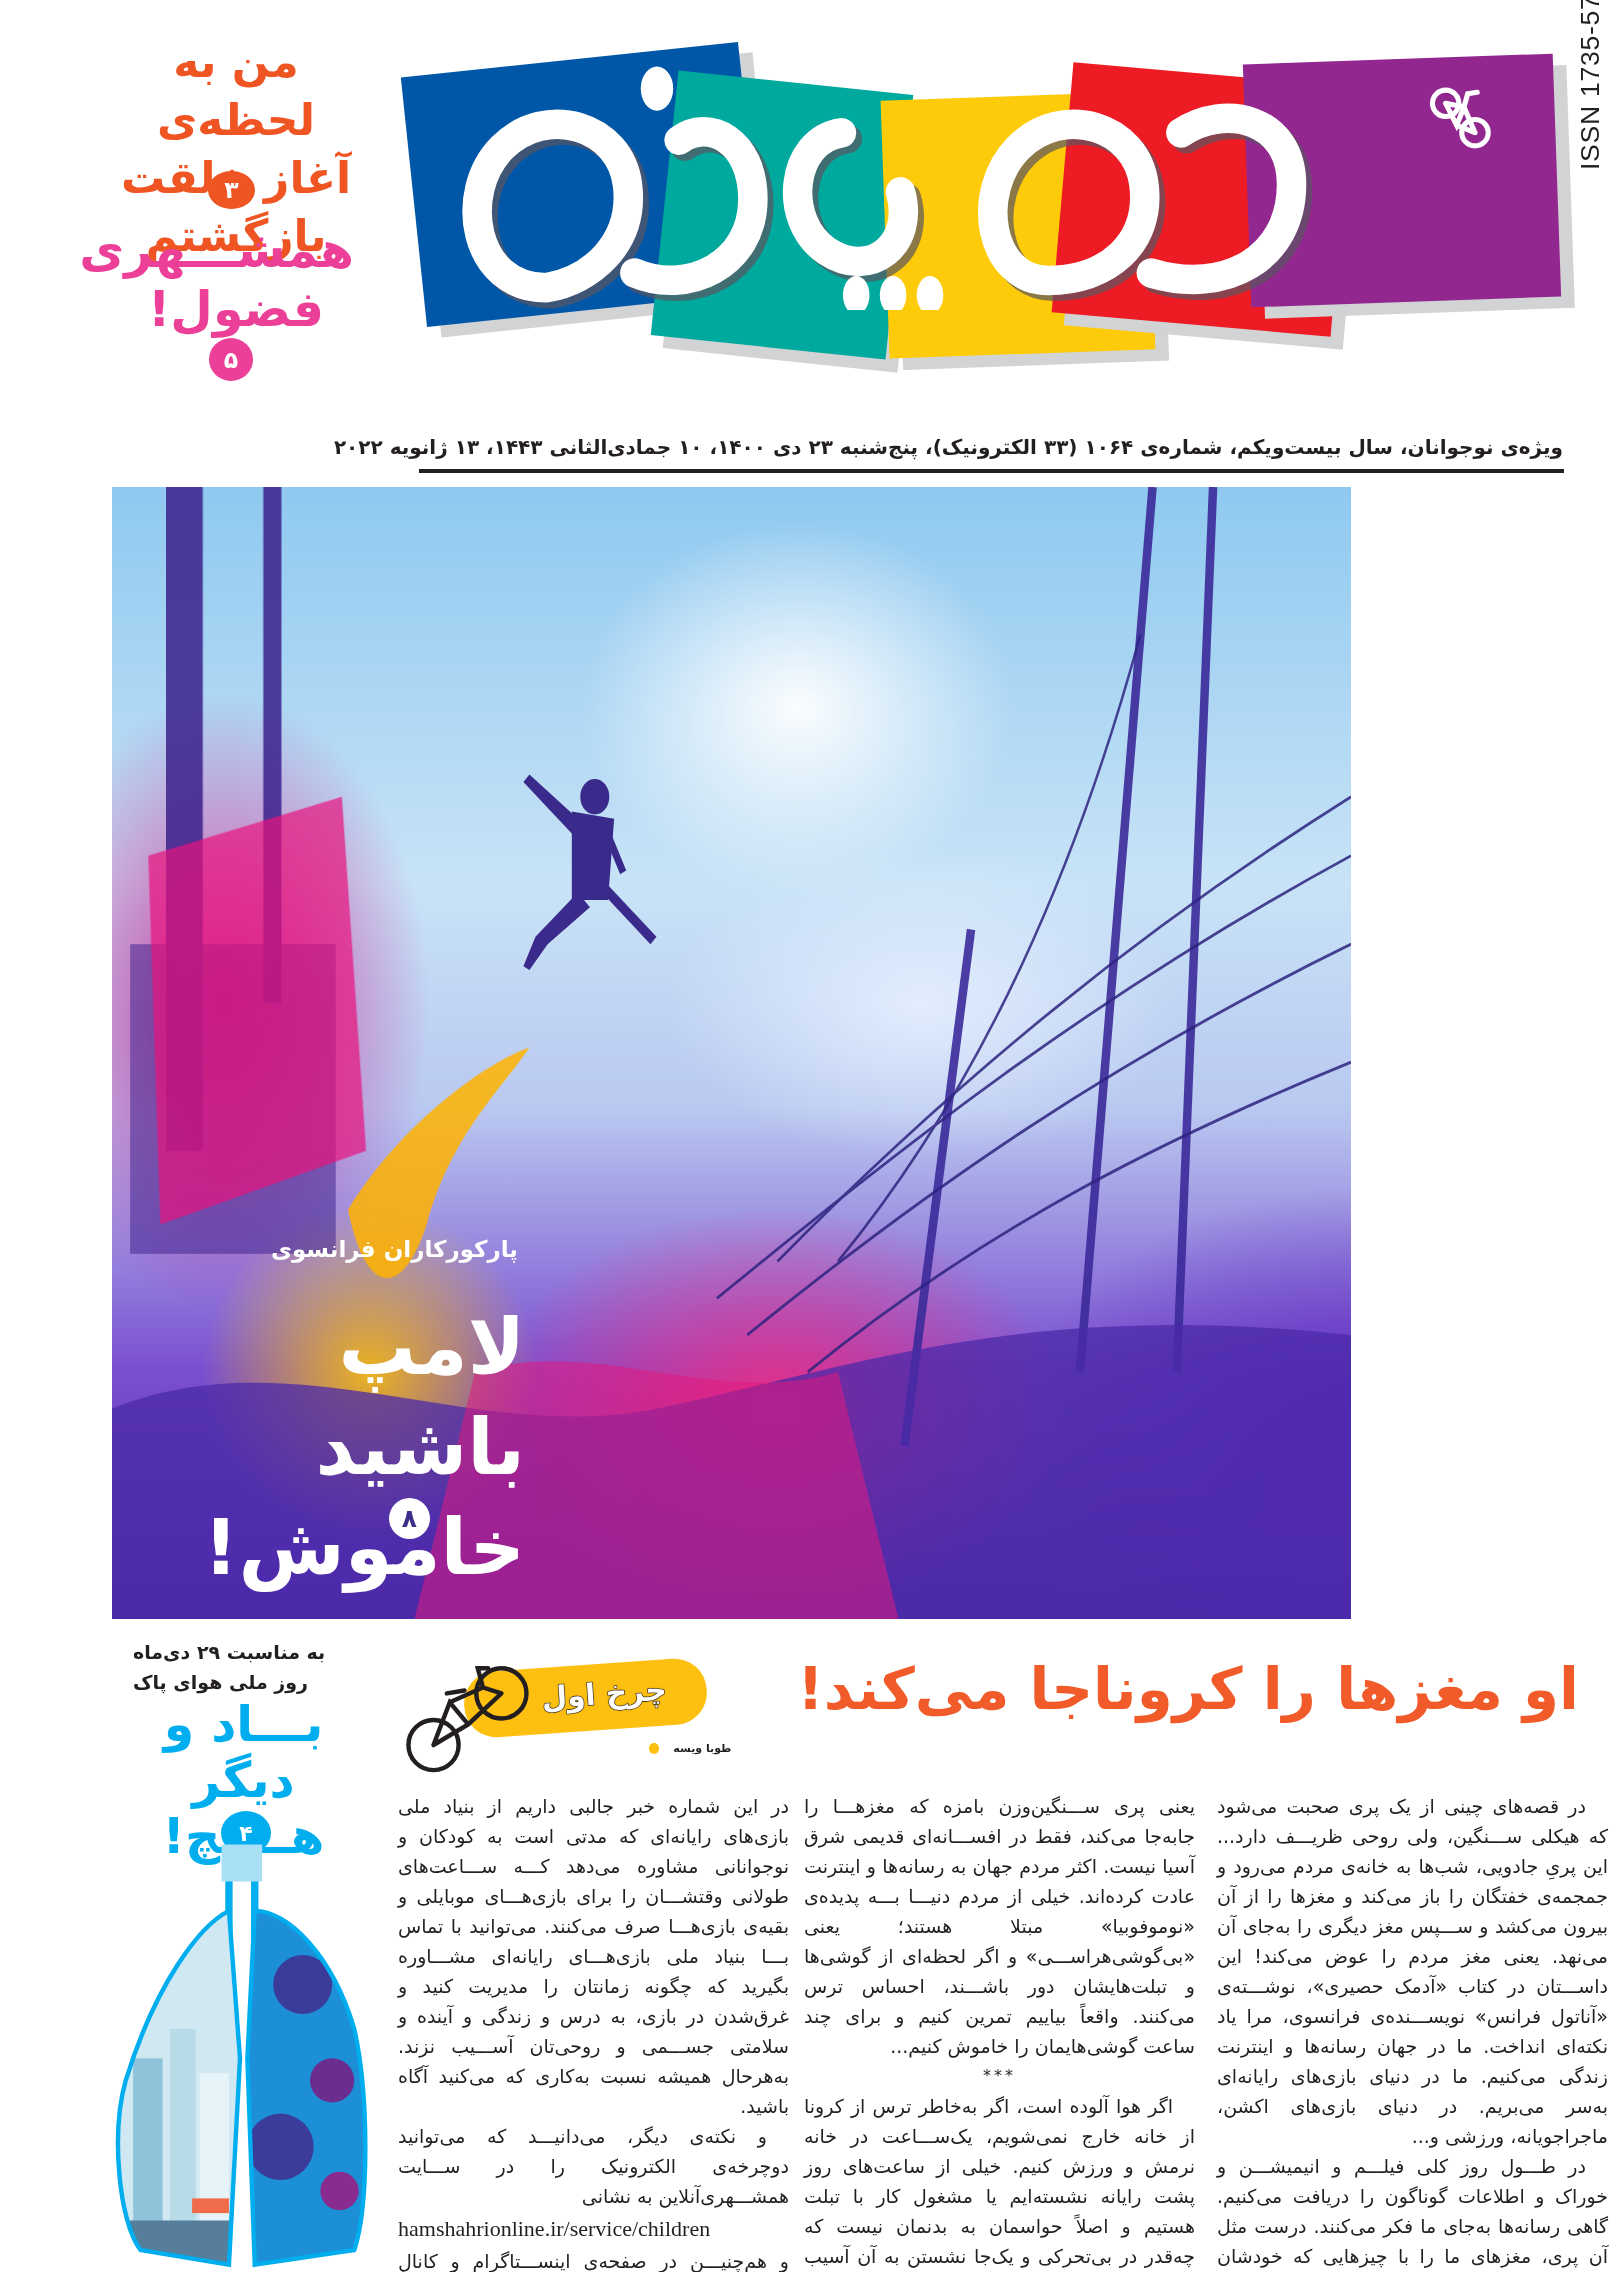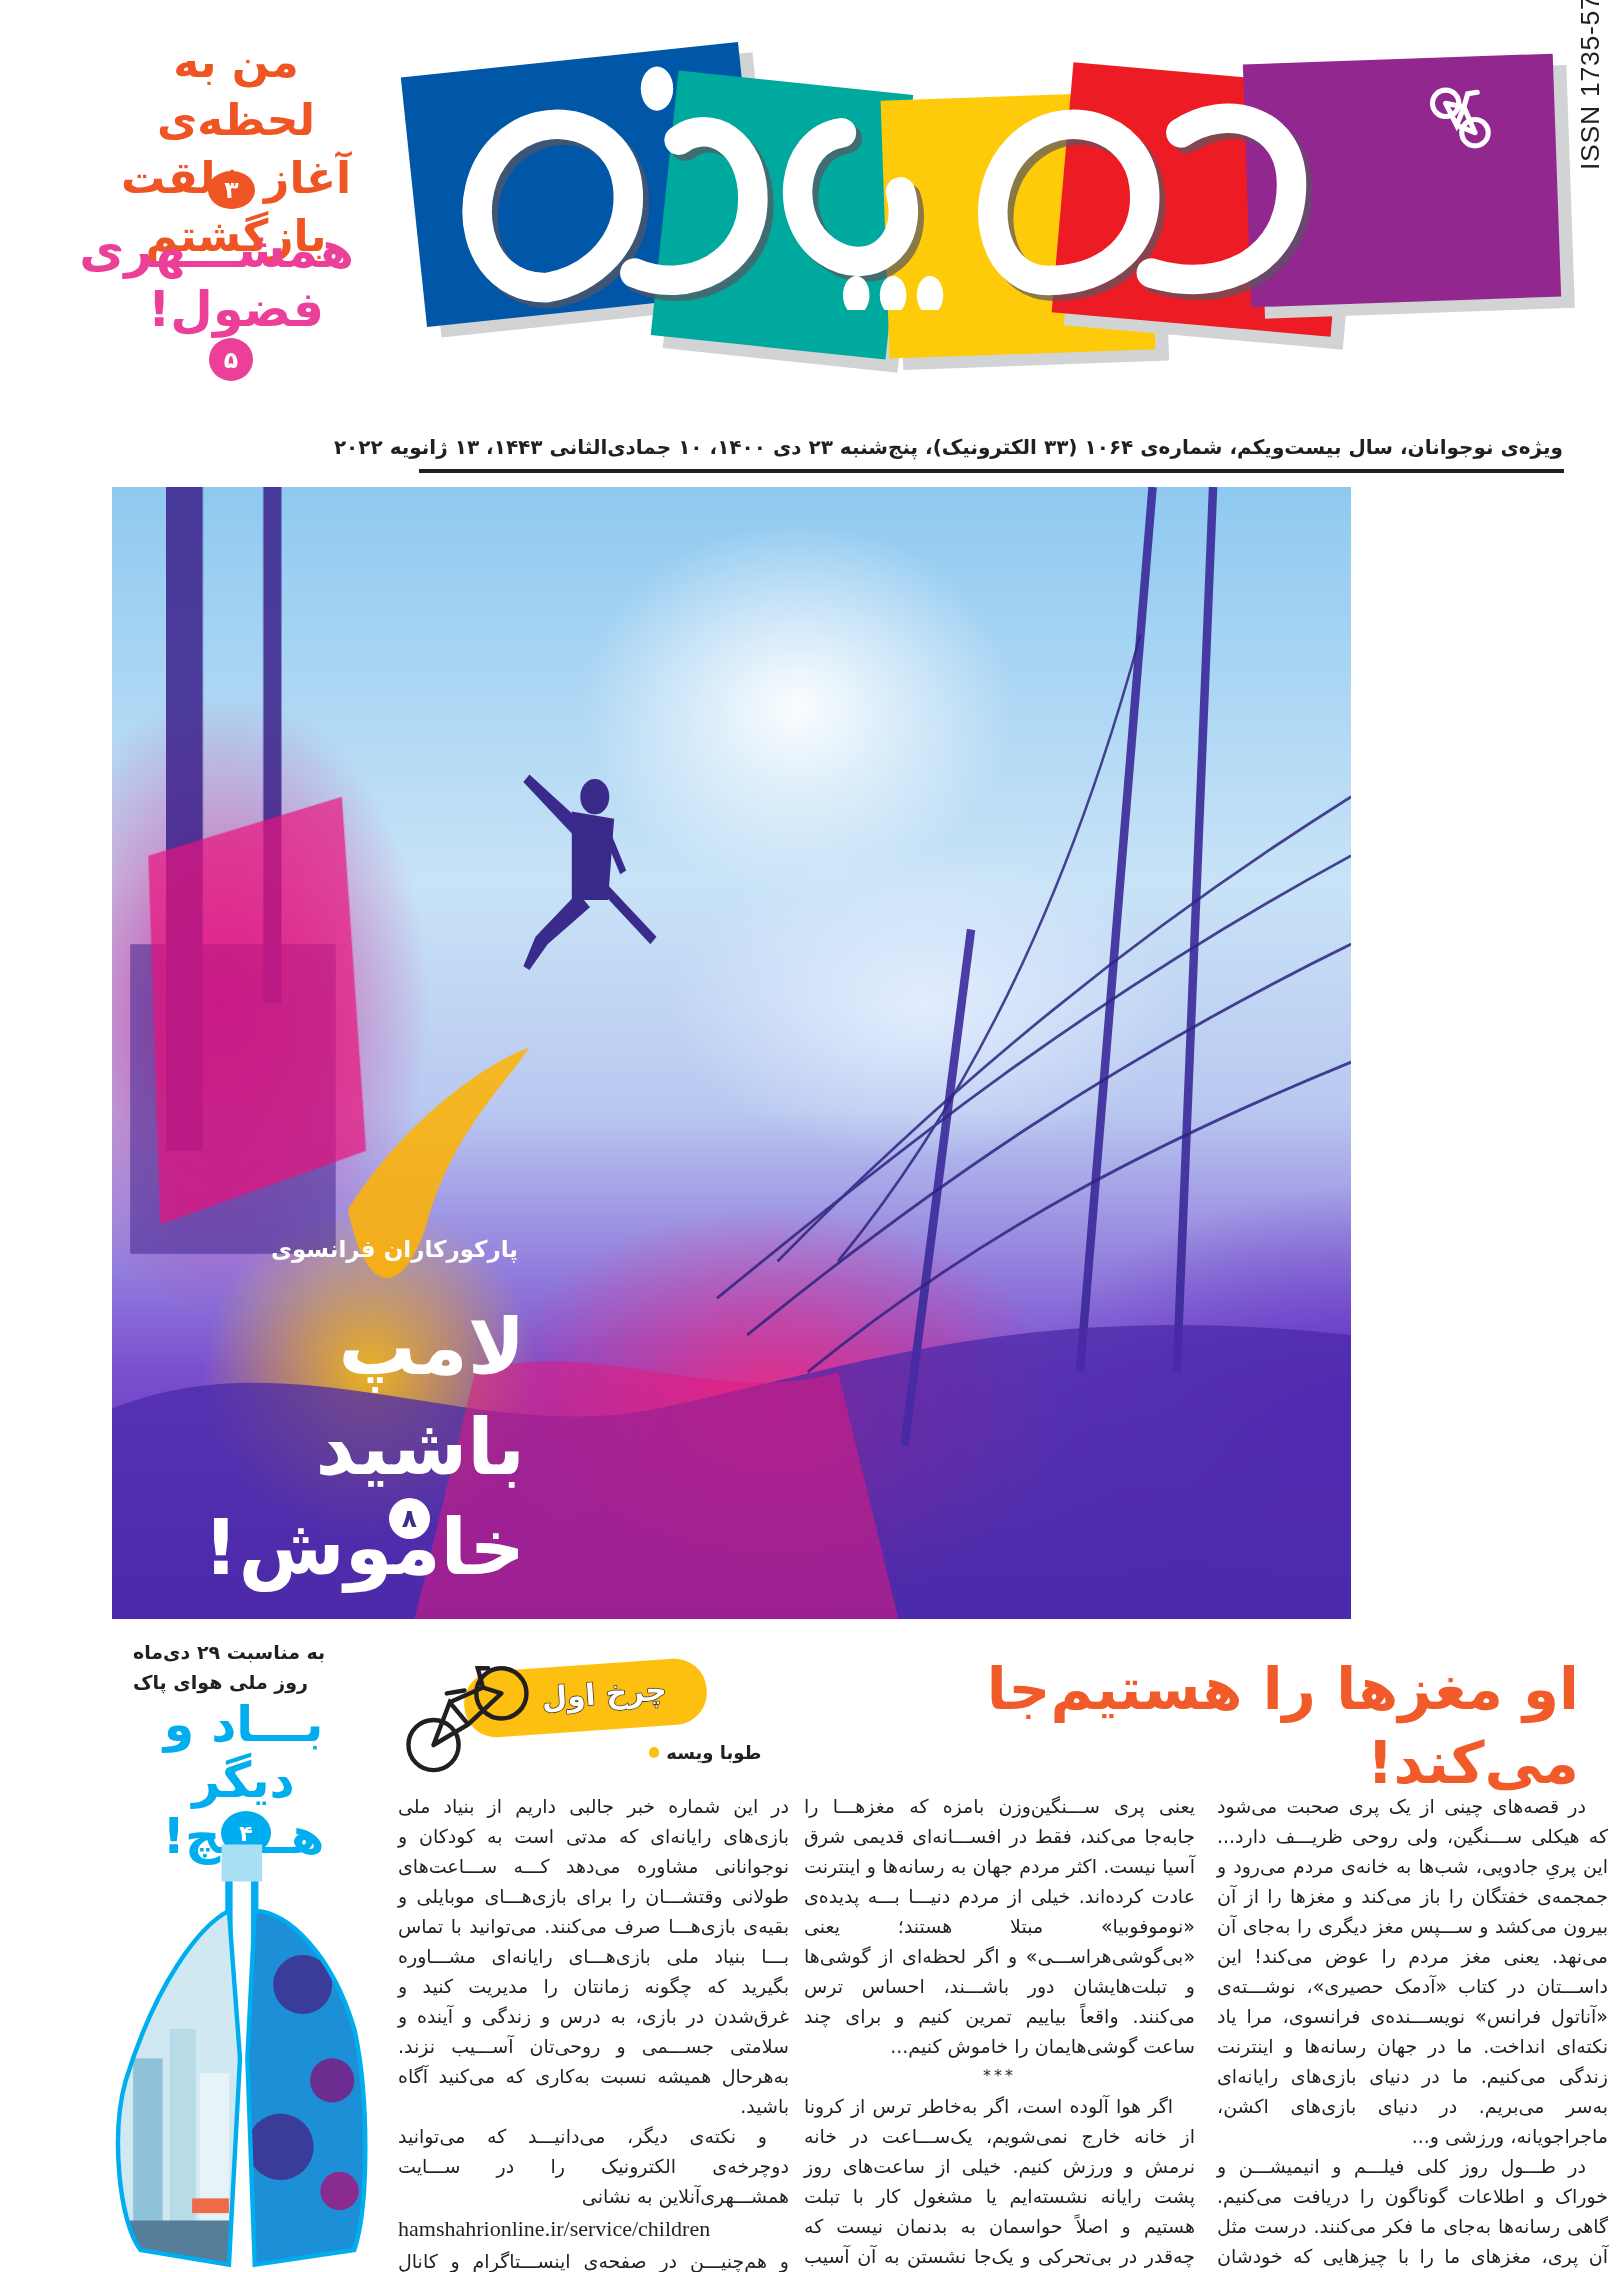--- a/index.html
+++ b/index.html
@@ -50,21 +50,21 @@
   .hero-badge { position: absolute; left: 277px; top: 1011px; width: 41px; height: 41px; background: #fff; color: #3b2f8a; font-size: 25px; }
 
   
   .air-kicker { position: absolute; left: 133px; top: 1638px; width: 214px; direction: rtl; text-align: left; font-size: 19px; font-weight: bold; line-height: 29.5px; color: #231f20; }
   .air-title { position: absolute; left: 155px; top: 1697px; width: 177px; direction: rtl; text-align: center; color: #00aeef; font-weight: bold; font-size: 49px; line-height: 56px; }
   .air-badge { position: absolute; left: 221px; top: 1811px; width: 50px; height: 44px; background: #00aeef; font-size: 22px; border-radius: 25px/22px; }
   .lungs { position: absolute; left: 111px; top: 1837px; width: 258px; height: 436px; }
 
   
   .art-title { position: absolute; left: 797px; top: 1652px; width: 782px; direction: rtl; text-align: right; color: #f15a29; font-weight: bold; font-size: 58px; line-height: 74px; letter-spacing: -1.5px; }
-  .byline { position: absolute; left: 649px; top: 1742px; direction: rtl; font-size: 18px; font-weight: bold; display: flex; align-items: center; gap: 7px; color: #231f20; }
+  .byline { position: absolute; left: 649px; top: 1742px; direction: rtl; font-size: 11px; font-weight: bold; display: flex; align-items: center; gap: 14px; color: #231f20; }
   .byline .dot { width: 10.3px; height: 10.3px; border-radius: 50%; background: #fdc010; display: inline-block; }
   .col-label { position: absolute; left: 398px; top: 1658px; width: 310px; height: 89px; }
   .col-label .pill { position: absolute; left: 66px; top: 7.4px; width: 243px; height: 66px; background: #fdc010; border-radius: 32px; transform: rotate(-4deg); }
   .col-label .pill-text { position: absolute; left: 125px; top: 19px; width: 162px; transform: rotate(-4deg); direction: rtl; text-align: center; color: #fff; font-weight: bold; font-size: 29.5px; -webkit-text-stroke: 1.1px #231f20; paint-order: stroke fill; text-shadow: 0 0 1.5px #231f20; }
   .col-label svg { position: absolute; left: 0; top: 0; width: 133px; height: 118px; }
 
   .body-col { position: absolute; top: 1791px; width: 391px; direction: rtl; text-align: justify; font-size: 19px; line-height: 30px; color: #231f20; }
   .body-col p { text-indent: 0; }
   .body-col p.indent { text-indent: 22px; }
   .col-1 { left: 1217px; }
@@ -220,21 +220,21 @@
     <rect x="180" y="80" width="180" height="520" fill="#1d8fd6"></rect>
     <circle cx="260" cy="200" r="40" fill="#3b3b9a"></circle>
     <circle cx="300" cy="330" r="30" fill="#6b2d8f"></circle>
     <circle cx="230" cy="420" r="45" fill="#3b3b9a"></circle>
     <circle cx="310" cy="480" r="26" fill="#8a2b8f"></circle>
   </g>
   <path d="M160 100 C 120 120, 60 200, 20 330 C 0 400, 10 520, 40 560 L160 580 L175 300 Z" fill="none" stroke="#00aeef" stroke-width="6"></path>
   <path d="M185 300 L195 100 C 240 100, 300 160, 330 260 C 350 350, 350 500, 330 560 L195 580 Z" fill="none" stroke="#00aeef" stroke-width="6"></path>
 </svg>
 
-<div class="art-title">او مغزها را هستیم‌جا می‌کند!</div>
+<div class="art-title">او مغزها را کرونا‌جا می‌کند!</div>
 
 <div class="col-label">
   <div class="pill"></div>
   <div class="pill-text">چرخ اول</div>
   <svg viewBox="0 0 180 160" fill="none" stroke="#231f20" stroke-width="6" stroke-linecap="round">
     <circle cx="48" cy="118" r="34"></circle>
     <circle cx="140" cy="48" r="34"></circle>
     <path d="M48 118 L95 90 L140 48 M48 118 L70 60 L95 90 M70 60 L115 40 L140 48 M66 48 L90 44 M115 40 L108 14 L122 14"></path>
   </svg>
 </div>

